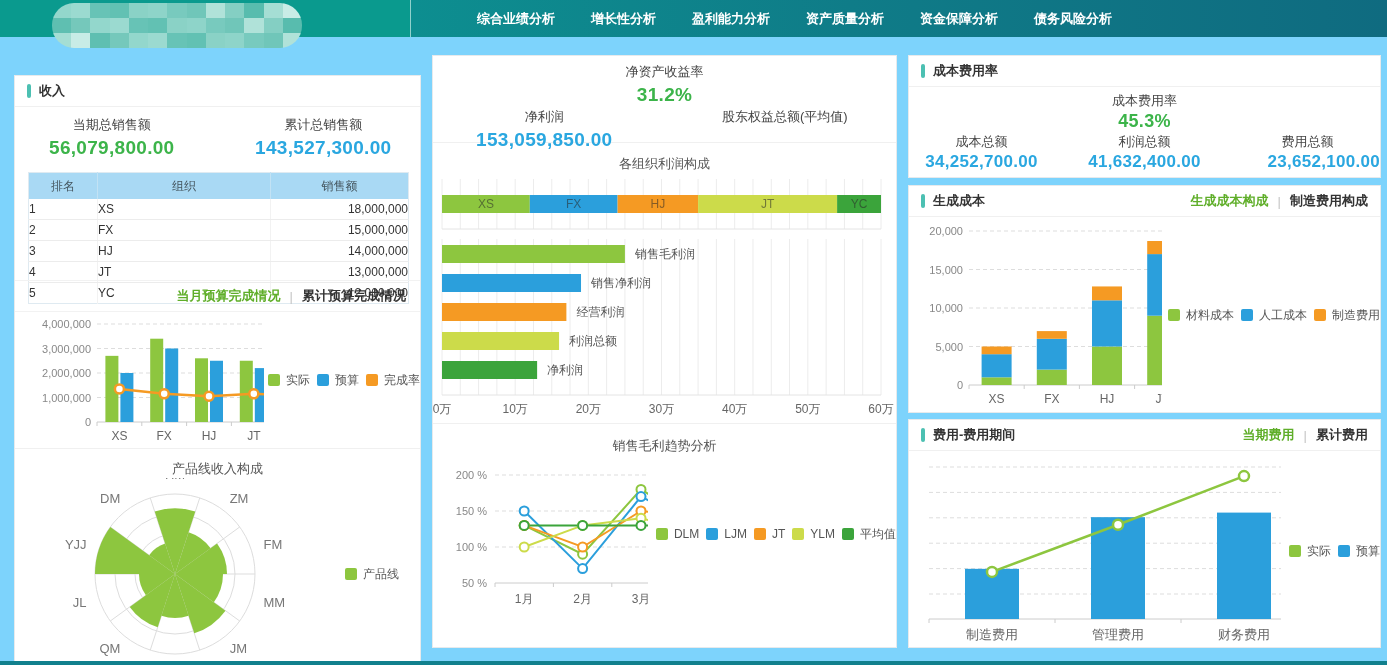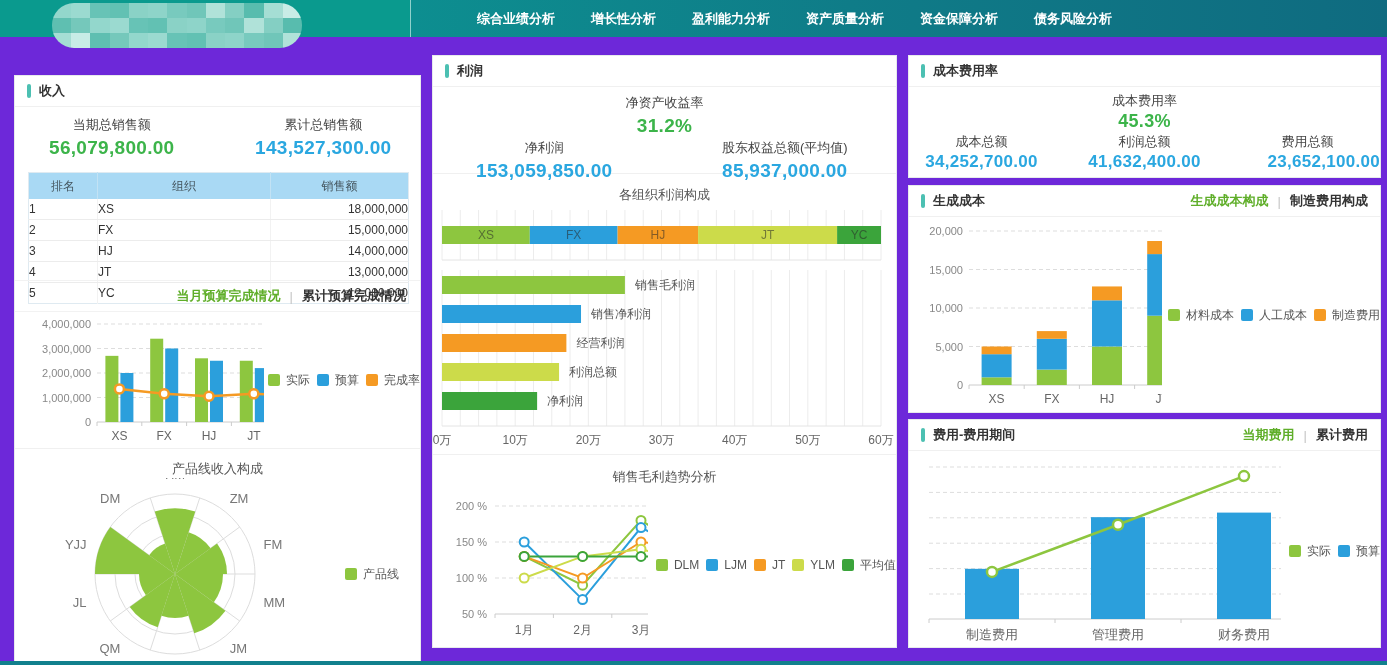--- a/index.html
+++ b/index.html
@@ -1,16 +1,16 @@
 <!DOCTYPE html>
 <html><head>
 <meta charset="utf-8">
 <style>
   html,body{margin:0;padding:0;background:#e9ebee;}
-  .stage{position:relative;width:1387px;height:665px;background:#6d28d9;font-family:"Liberation Sans",sans-serif;overflow:hidden;}
+  .stage{position:relative;width:1387px;height:665px;background:#7dd3fc;font-family:"Liberation Sans",sans-serif;overflow:hidden;}
   
   .navbar{position:absolute;left:0;top:0;width:1387px;height:37px;}
   .nav-left{position:absolute;left:0;top:0;width:410px;height:37px;background:#0a9a8e;border-right:1px solid rgba(255,255,255,.55);}
   .nav-right{position:absolute;left:411px;top:0;width:976px;height:37px;background:linear-gradient(90deg,#0d8e90 0%,#0f7c88 45%,#0f6b80 100%);display:flex;align-items:center;gap:36px;padding-left:66px;box-sizing:border-box;}
   .nav-item{color:#fff;font-size:13px;font-weight:600;cursor:pointer;white-space:nowrap;}
   .logo-blur{position:absolute;left:52px;top:3px;width:250px;height:45px;border-radius:22px;overflow:hidden;display:grid;grid-template-columns:repeat(13,1fr);grid-template-rows:repeat(3,1fr);z-index:5;}
   .logo-blur div{width:100%;height:100%;}
   .footer-bar{position:absolute;left:0;bottom:0;width:1387px;height:4px;background:#11808d;}
   
   .panel{position:absolute;background:#fff;border:1px solid #e7eaec;box-sizing:border-box;}
@@ -269,37 +269,32 @@
             <div class="lg-item">
               <span class="sw" style="background: rgb(141, 198, 63);"></span>
               <span>产品线</span>
             </div>
           </div>
       </div>
     </div>
   </div>
 
   <div class="panel" id="panel-mid">
-    <div class="sec-head">
-      <span class="accent"></span>
-      <span class="sec-title">利润</span>
-    </div>
     <div class="divider-b" style="height:86px;">
       <div class="kpi" style="padding-top:7px;">
         <div class="kpi-label">净资产收益率</div>
         <div class="kpi-value v-green">31.2%</div>
       </div>
       <div class="kpi-row" style="margin-top:2px;">
         <div class="kpi">
           <div class="kpi-label">净利润</div>
           <div class="kpi-value v-blue">153,059,850.00</div>
         </div>
         <div class="kpi">
           <div class="kpi-label">股东权益总额(平均值)</div>
-          <div class="kpi-value v-blue">85,937,000.00</div>
         </div>
       </div>
     </div>
     <div class="divider-b">
       <div class="chart-title" style="padding-top:12px;">各组织利润构成</div>
       <svg id="svg-org" width="463" height="246">
           <line x1="9" y1="6" x2="9" y2="56" stroke="#ececec"></line>
           <line x1="9" y1="66" x2="9" y2="222" stroke="#ececec"></line>
           <line x1="27.291666666666664" y1="6" x2="27.291666666666664" y2="56" stroke="#ececec"></line>
           <line x1="27.291666666666664" y1="66" x2="27.291666666666664" y2="222" stroke="#ececec"></line>

